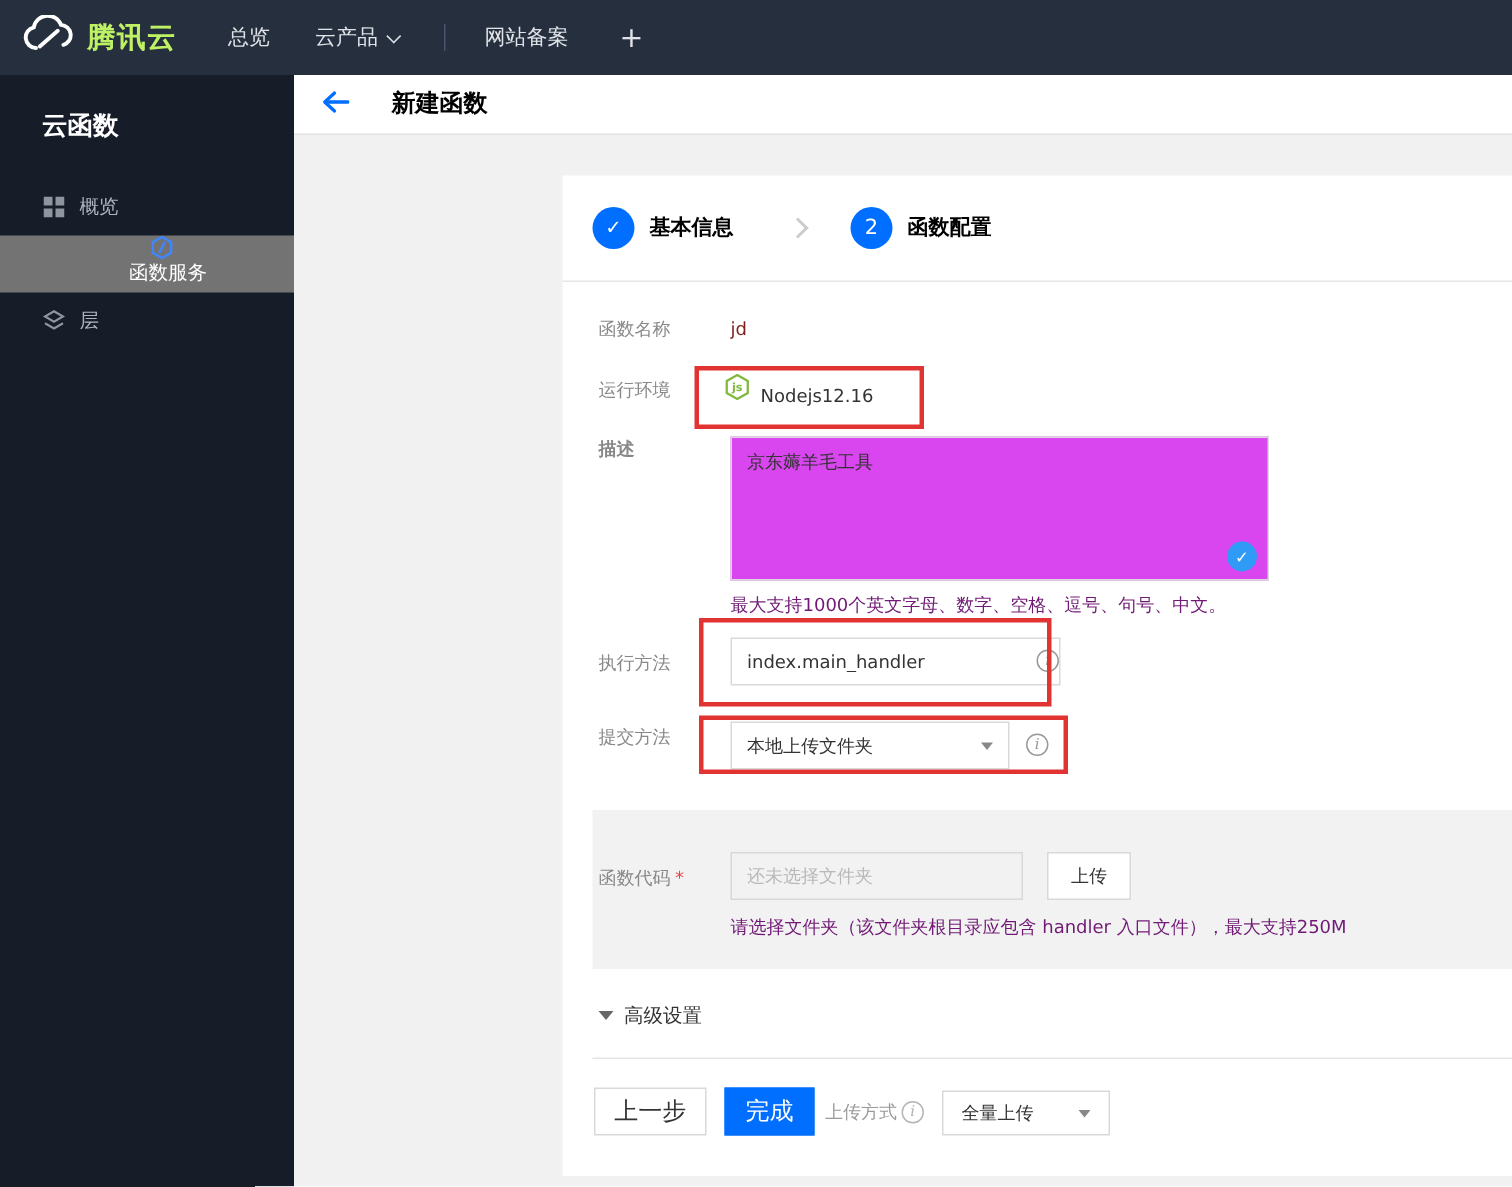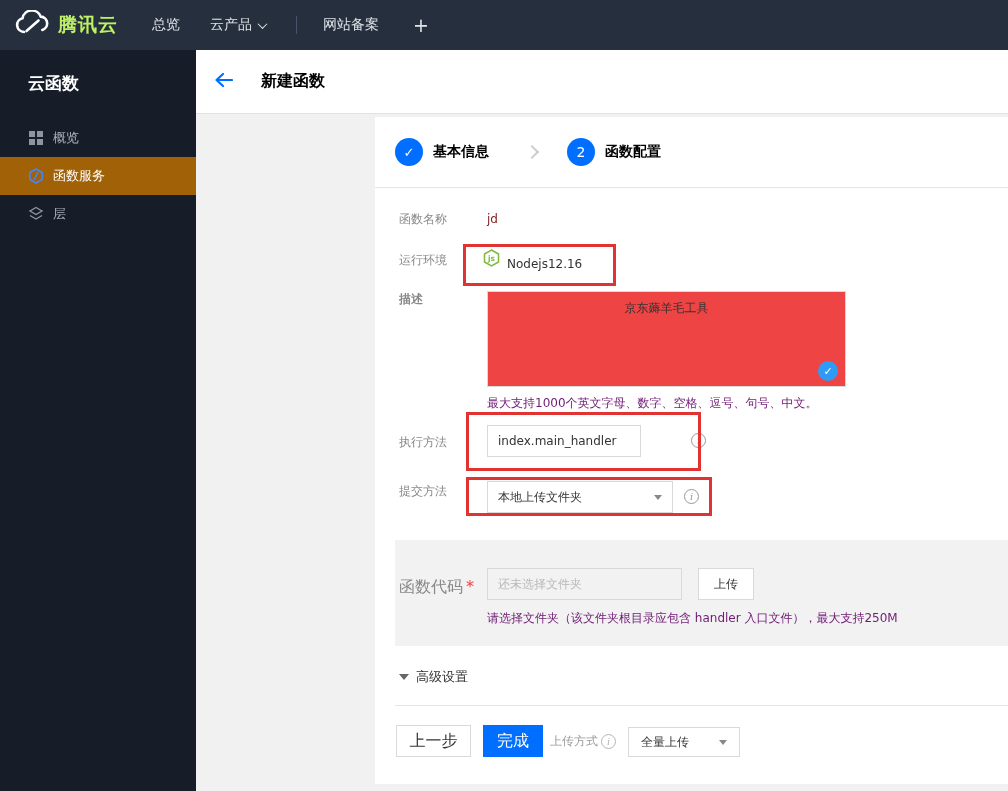--- a/index.html
+++ b/index.html
@@ -15,55 +15,55 @@
   .topnav-item { color:#dfe3e8; font-size:14px; margin-right:30px; display:flex; align-items:center; cursor:pointer; }
   .chev-down { width:7px; height:7px; border-right:1.5px solid #dfe3e8; border-bottom:1.5px solid #dfe3e8; transform:rotate(45deg) translate(-1px,-1px); margin-left:7px; }
   .topnav-divider { width:1px; height:18px; background:#49536a; margin:0 26px 0 0; }
   .topnav-plus { color:#dfe3e8; font-size:19px; margin-left:4px; cursor:pointer; }
 
   
   .sidebar { position:absolute; top:50px; left:0; width:196px; height:741px; background:#161c28; z-index:20; }
   .sidebar-title { color:#fff; font-size:17px; font-weight:bold; padding:22px 0 0 28px; }
   .sidebar-menu { margin-top:24px; }
   .sidebar-item { height:38px; display:flex; align-items:center; padding-left:28px; color:#aeb5bf; font-size:13px; cursor:pointer; }
-  .sidebar-item.active { background:#a16207; color:#fff; }
+  .sidebar-item.active { background:#737373; color:#fff;flex-direction:column; }
   .s-icon { width:16px; height:16px; margin-right:9px; display:flex; align-items:center; justify-content:center; }
 
   
-  .page-header { position:absolute; left:196px; top:50px; width:812px; height:64px; background:#fff; border-bottom:1px solid #e2e2e2; display:flex; align-items:center; z-index:10; }
+  .page-header { position:absolute; left:196px; top:50px; width:812px; height:40px; background:#fff; border-bottom:1px solid #e2e2e2; display:flex; align-items:center; z-index:10; }
   .back-btn { margin-left:18px; cursor:pointer; display:flex; align-items:center; }
   .page-title { font-size:16px; font-weight:bold; color:#000; margin-left:28px; }
 
   
   .card { position:absolute; left:375px; top:117px; width:633px; height:667px; background:#fff; }
 
   .stepper { position:absolute; left:0; top:0; width:100%; height:71px; border-bottom:1px solid #e5e5e5; display:flex; align-items:center; padding-left:20px; }
   .step-circle { width:28px; height:28px; border-radius:50%; background:#006eff; color:#fff; display:flex; align-items:center; justify-content:center; font-size:14px; flex:none; }
   .step-circle .tick { font-size:13px; font-weight:bold; }
   .step-label { font-size:14px; font-weight:bold; color:#000; margin-left:10px; }
   .step-chev { width:10px; height:10px; border-top:2px solid #ccc; border-right:2px solid #ccc; transform:rotate(45deg); margin:0 30px 0 38px; }
 
   .flabel { position:absolute; font-size:12px; color:#888; line-height:18px; }
   .fvalue { position:absolute; font-size:12px; color:#7f1d1d; line-height:18px; }
 
   .runtime-val { position:absolute; left:108px; top:132px; display:flex; align-items:flex-end; }
   .runtime-text { font-size:12px; color:#333; margin-left:7px; }
 
-  textarea.desc { position:absolute; left:112px; top:174px; width:359px; height:96px; border:1px solid #d9d9d9; padding:8px 10px; font-size:12px; color:#333; font-family:"DejaVu Sans",sans-serif; resize:none; outline:none; background:#ef4444;text-align:center; }
+  textarea.desc { position:absolute; left:112px; top:174px; width:359px; height:96px; border:1px solid #d9d9d9; padding:8px 10px; font-size:12px; color:#333; font-family:"DejaVu Sans",sans-serif; resize:none; outline:none; background:#d946ef; }
   .check-badge { position:absolute; left:443px; top:244px; width:20px; height:20px; border-radius:50%; background:#2f9bf6; color:#fff; font-size:11px; font-weight:bold; display:flex; align-items:center; justify-content:center; z-index:5; }
   .hint { position:absolute; font-size:12px; color:#701a75; line-height:16px; }
 
-  input.text-input { position:absolute; left:112px; top:308px; width:154px; height:32px; border:1px solid #d9d9d9; padding:0 10px; font-size:12px; color:#333; font-family:"DejaVu Sans",sans-serif; outline:none; background:#fff; }
+  input.text-input { position:absolute; left:112px; top:308px; width:220px; height:32px; border:1px solid #d9d9d9; padding:0 10px; font-size:12px; color:#333; font-family:"DejaVu Sans",sans-serif; outline:none; background:#fff; }
   .info-circle { position:absolute; width:15px; height:15px; border-radius:50%; border:1px solid #999; color:#999; font-size:10px; font-family:"DejaVu Serif",serif; font-style:italic; display:flex; align-items:center; justify-content:center; background:#fff; }
   .selectbox { position:absolute; left:112px; top:364px; width:186px; height:32px; border:1px solid #d9d9d9; background:#fff; display:flex; align-items:center; padding:0 10px; cursor:pointer; }
   .selectbox .sel-text { font-size:12px; color:#333; flex:1; }
   .caret { width:0; height:0; border-left:4px solid transparent; border-right:4px solid transparent; border-top:5px solid #888; }
 
   .code-section { position:absolute; left:20px; top:423px; width:613px; height:106px; background:#f2f2f2; }
-  .code-label { position:absolute; left:4px; top:37px; font-size:16px; color:#888; }
+  .code-label { position:absolute; left:4px; top:37px; font-size:12px; color:#888; }
   .req { color:#e54545; margin-left:3px; }
   input.code-input { position:absolute; left:92px; top:28px; width:195px; height:32px; border:1px solid #d9d9d9; background:transparent; padding:0 10px; font-size:12px; color:#999; font-family:"DejaVu Sans",sans-serif; outline:none; }
   input.code-input::placeholder { color:#b9b9b9; }
   .upload-btn { position:absolute; left:303px; top:28px; width:56px; height:32px; background:#fff; border:1px solid #d9d9d9; font-size:12px; color:#333; cursor:pointer; display:flex; align-items:center; justify-content:center; }
   .code-hint { left:92px; top:70px; }
 
   .advanced { position:absolute; left:24px; top:551px; display:flex; align-items:center; cursor:pointer; }
   .tri-down { width:0; height:0; border-left:5px solid transparent; border-right:5px solid transparent; border-top:6px solid #666; margin-right:7px; }
   .advanced-label { font-size:13px; color:#333; }
   .divider2 { position:absolute; left:20px; top:588px; width:613px; height:0; border-top:1px solid #e5e5e5; }

